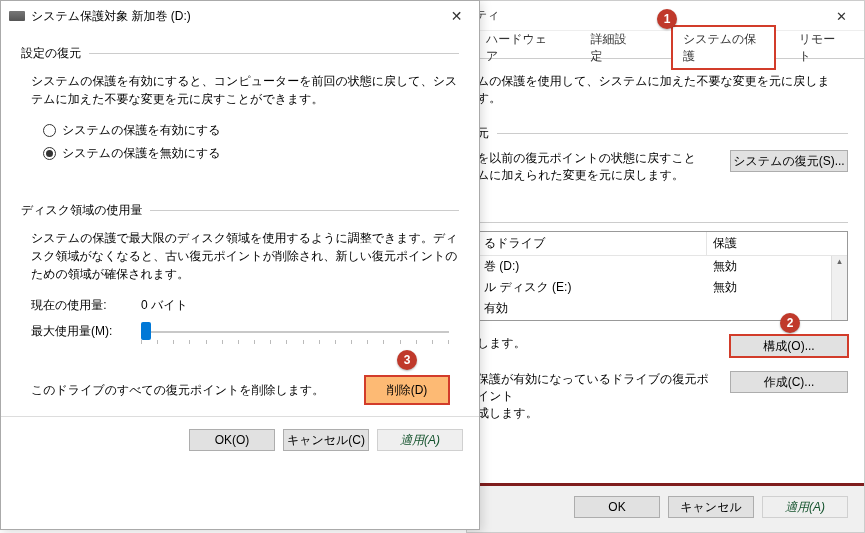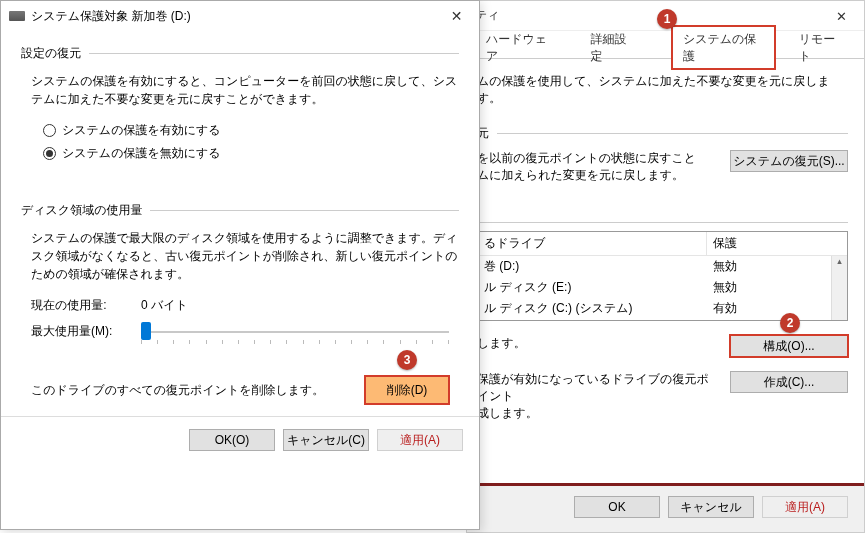--- a/index.html
+++ b/index.html
@@ -96,23 +96,24 @@
   }
   .winbtn2 {
     min-width: 86px; height: 22px;
     border: 1px solid #adadad;
     background: #e1e1e1;
     font-size: 12px;
     display: inline-flex; align-items: center; justify-content: center;
     cursor: default;
   }
   .winbtn.disabled, .winbtn2.disabled {
-    color: #b91c1c;
+    color: #14532d;
     border-color: #d0d0d0;
     background: #efefef;
+    font-style: italic;
   }
   .winbtn.red-outline {
     outline: 2px solid #d23c2a;
     outline-offset: -1px;
   }
   .drive-table {
     border: 1px solid #999;
     width: 100%;
     font-size: 12px;
     background: #fff;
@@ -254,21 +255,20 @@
       <div class="rows">
         <div class="row">
             <div class="c1">巻 (D:)</div>
             <div class="c2">無効</div>
           </div>
         <div class="row">
             <div class="c1">ル ディスク (E:)</div>
             <div class="c2">無効</div>
           </div>
         <div class="row">
-            <div class="c1">ル ディスク (C:) (システム)</div>
             <div class="c2">有効</div>
           </div>
         <div class="row">
             <div class="c1">ル ディスク (G:)</div>
             <div class="c2">無効</div>
           </div>
         <div class="scroll">
           <span>▴</span>
 
         </div>

